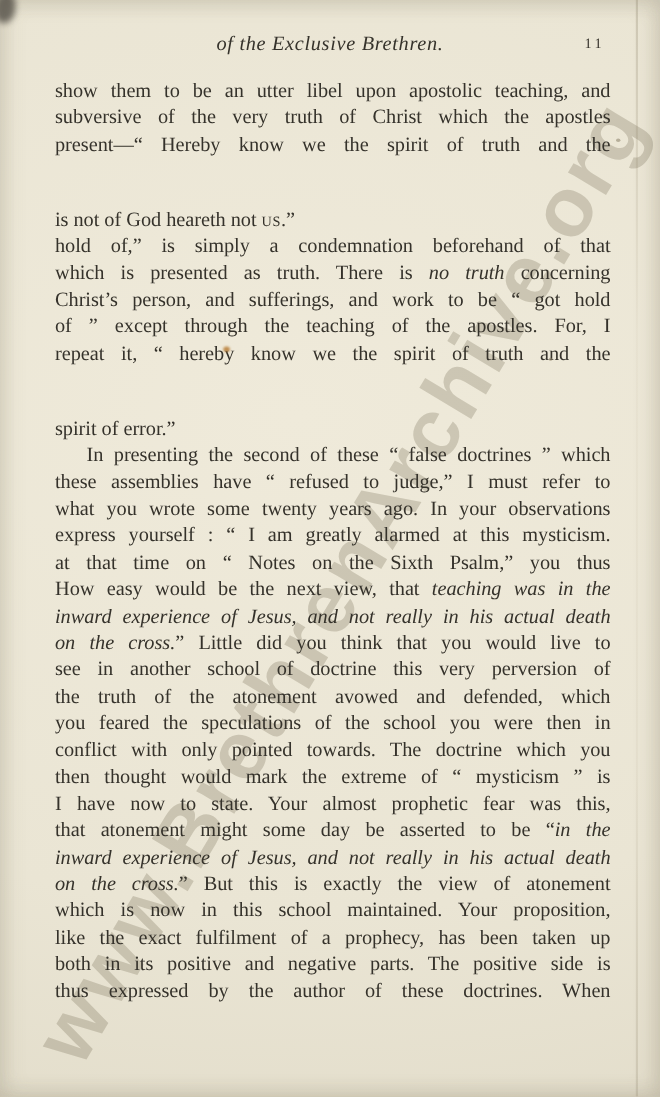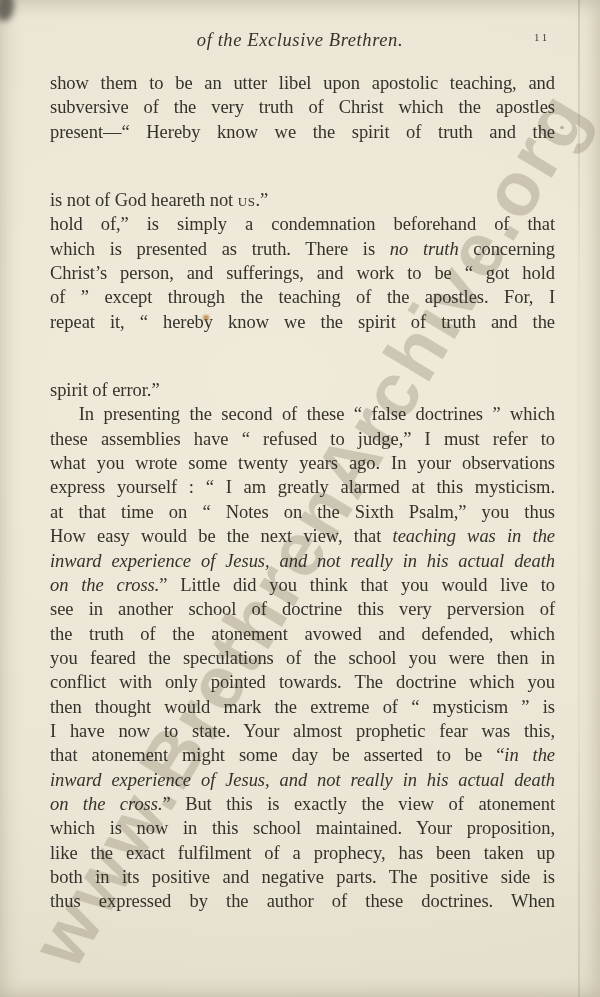--- a/index.html
+++ b/index.html
@@ -41,21 +41,21 @@
   .running-title {
     display: block;
     text-align: center;
     font-style: italic;
     font-size: 18.5px;
     letter-spacing: 0.6px;
   }
   .page-number {
     position: absolute;
     right: 50px; top: 2px;
-    font-size: 10px;
+    font-size: 13px;
     letter-spacing: 3px;
     font-variant: small-caps;
   }
   .body-text {
     position: absolute;
     left: 50px; top: 71px;
     width: 505px;
     z-index: 2;
     font-size: 18.5px;
   }

